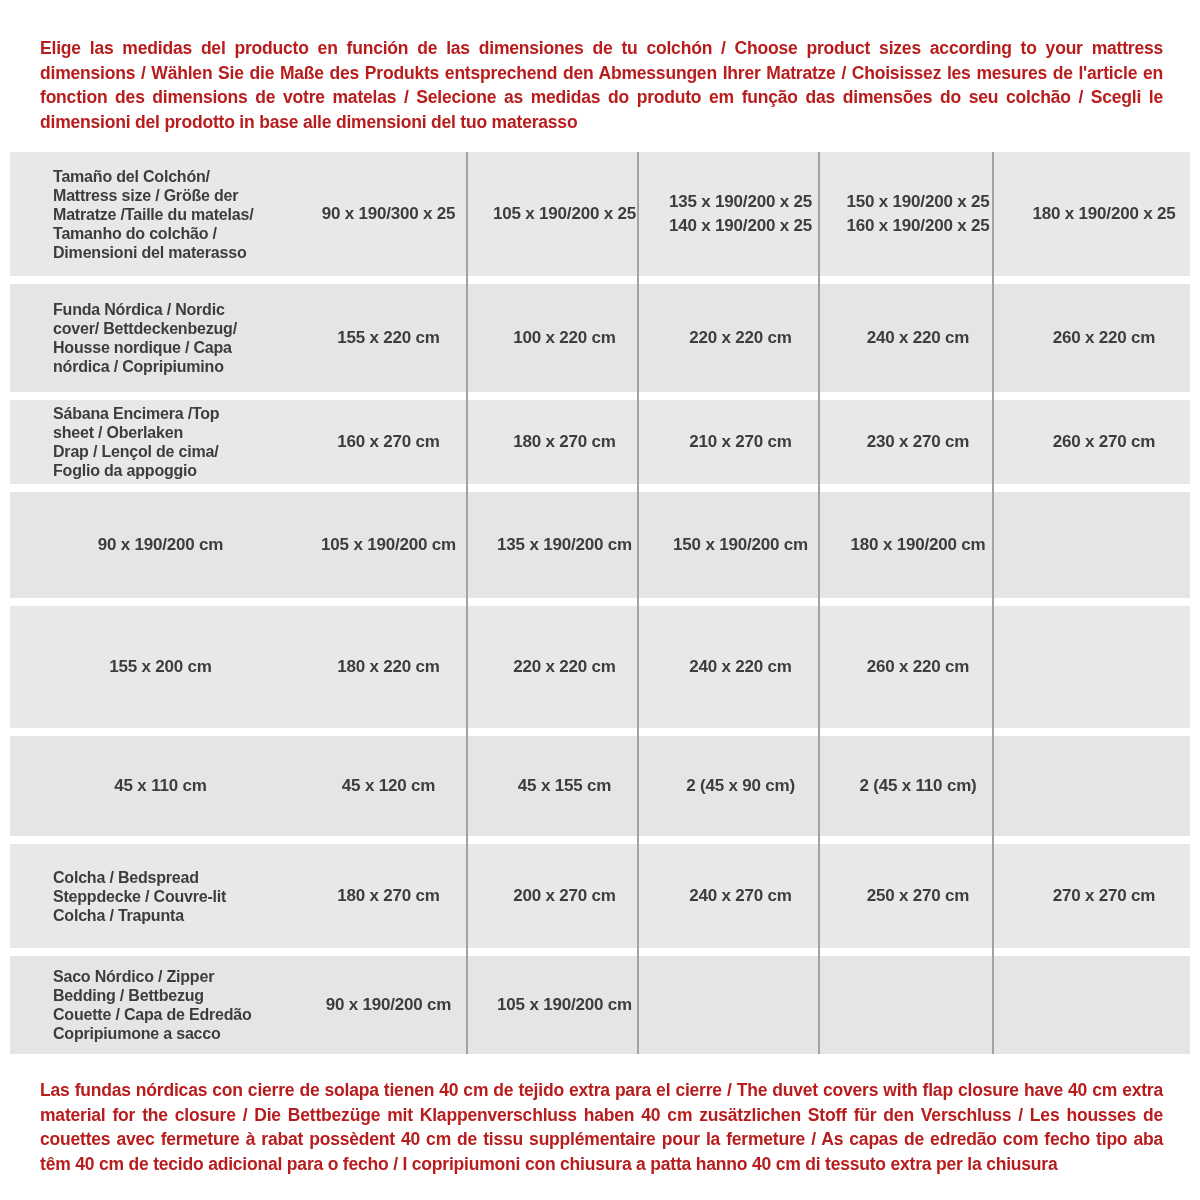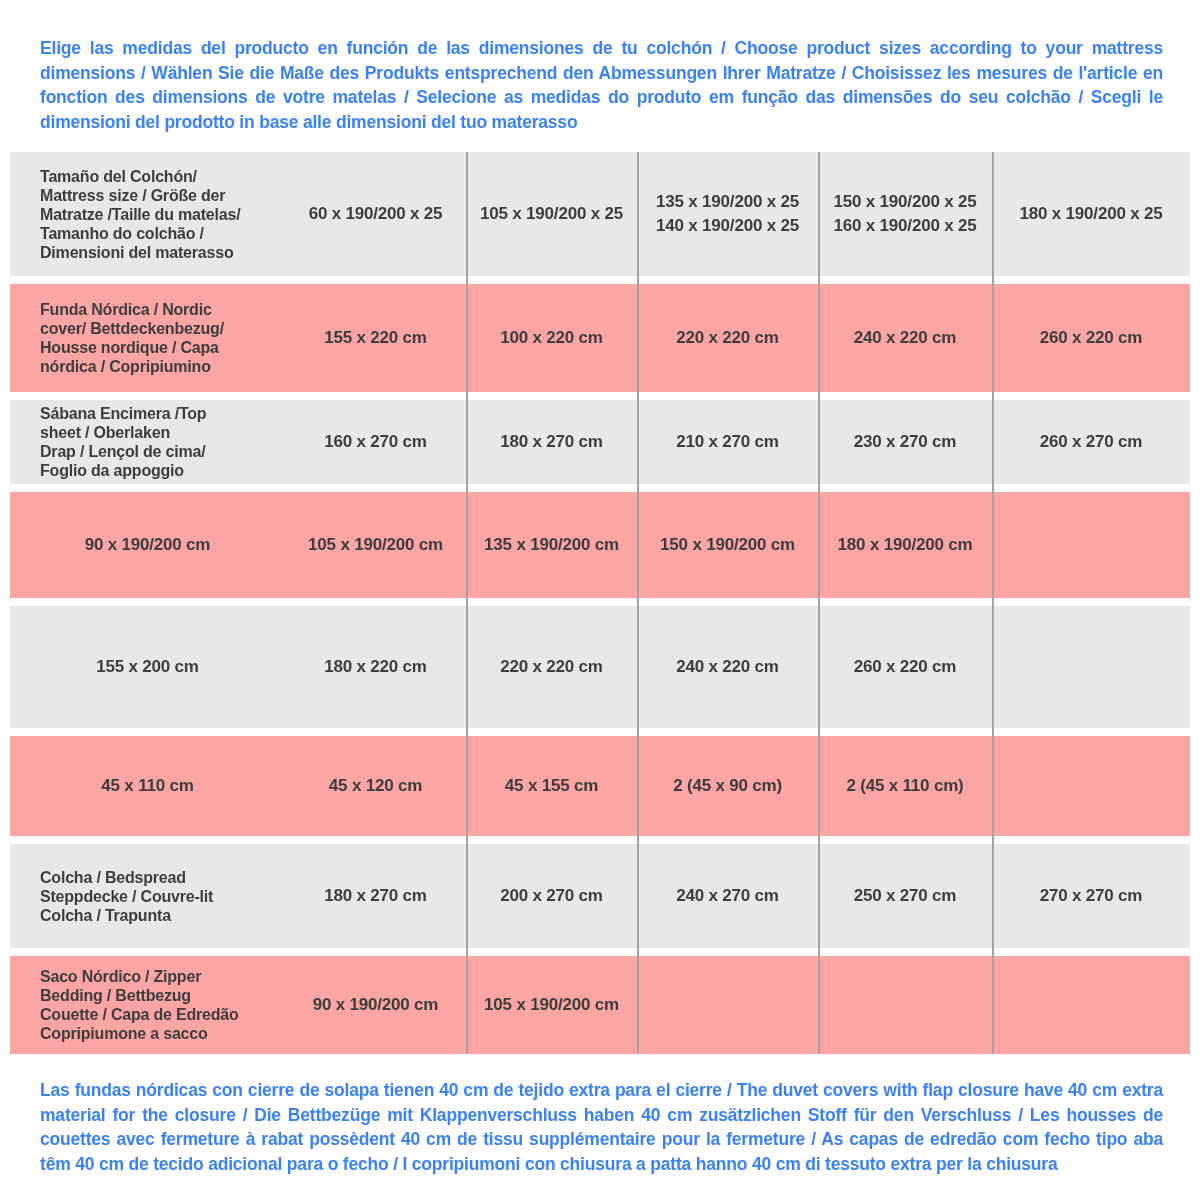--- a/index.html
+++ b/index.html
@@ -3,36 +3,37 @@
 <meta charset="utf-8">
 <style>
   html,body{margin:0;padding:0;}
   body{
     width:1200px;height:1200px;background:#ffffff;
     font-family:"Liberation Sans", sans-serif;
     color:#3a3a3a;-webkit-font-smoothing:antialiased;
   }
   .para{
     font-weight:bold;font-size:17.5px;line-height:24.5px;
-    text-align:justify;letter-spacing:-0.2px;color:#3b82f6;
+    text-align:justify;letter-spacing:-0.2px;color:#b91c1c;
     margin:0;
   }
   .intro{position:absolute;left:40px;top:36px;width:1123px;}
   .footnote{position:absolute;left:40px;top:1078px;width:1123px;}
   .size-table{
     position:absolute;left:10px;top:152px;width:1180px;
     display:flex;flex-direction:column;row-gap:8px;
   }
   .trow{
     display:grid;
     grid-template-columns:275px 181px 171px 181px 174px 198px;
     align-items:center;
+    padding-left:13px;
   }
   .gray{background:#e8e8e8;}
-  .white{background:#fca5a5;}
+  .white{background:#e5e5e5;}
   .r0{height:124px;} .r1{height:108px;} .r2{height:84px;} .r3{height:106px;}
   .r4{height:122px;} .r5{height:100px;} .r6{height:104px;} .r7{height:98px;}
   .cell{white-space:pre-line;font-weight:bold;}
   .label{
     padding-left:30px;font-size:16px;line-height:19px;
     letter-spacing:-0.2px;color:#3d3d3d;text-align:left;
   }
   .value{
     font-size:17px;line-height:24px;text-align:center;
     letter-spacing:-0.2px;color:#3d3d3d;
@@ -48,21 +49,21 @@
 <p class="para intro">Elige las medidas del producto en función de las dimensiones de tu colchón / Choose product sizes according to your mattress dimensions / Wählen Sie die Maße des Produkts entsprechend den Abmessungen Ihrer Matratze / Choisissez les mesures de l'article en fonction des dimensions de votre matelas / Selecione as medidas do produto em função das dimensões do seu colchão / Scegli le dimensioni del prodotto in base alle dimensioni del tuo materasso</p>
 
 <div class="size-table">
 
   <div class="trow gray r0">
     <div class="cell label">Tamaño del Colchón/
 Mattress size / Größe der
 Matratze /Taille du matelas/
 Tamanho do colchão /
 Dimensioni del materasso</div>
-    <div class="cell value">60 x 190/200 x 25</div>
+    <div class="cell value">90 x 190/300 x 25</div>
     <div class="cell value">105 x 190/200 x 25</div>
     <div class="cell value">135 x 190/200 x 25
 140 x 190/200 x 25</div>
     <div class="cell value">150 x 190/200 x 25
 160 x 190/200 x 25</div>
     <div class="cell value">180 x 190/200 x 25</div>
   </div>
 
   <div class="trow white r1">
     <div class="cell label">Funda Nórdica /  Nordic

